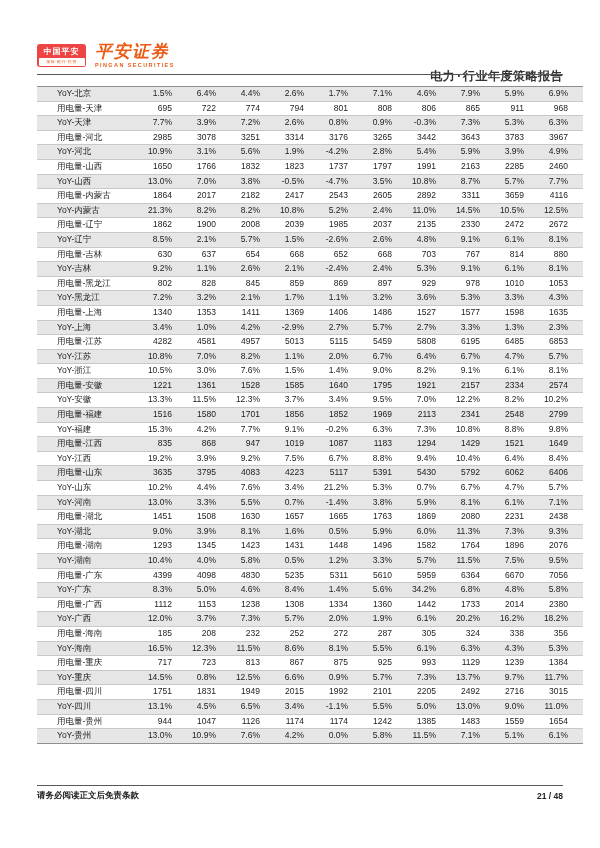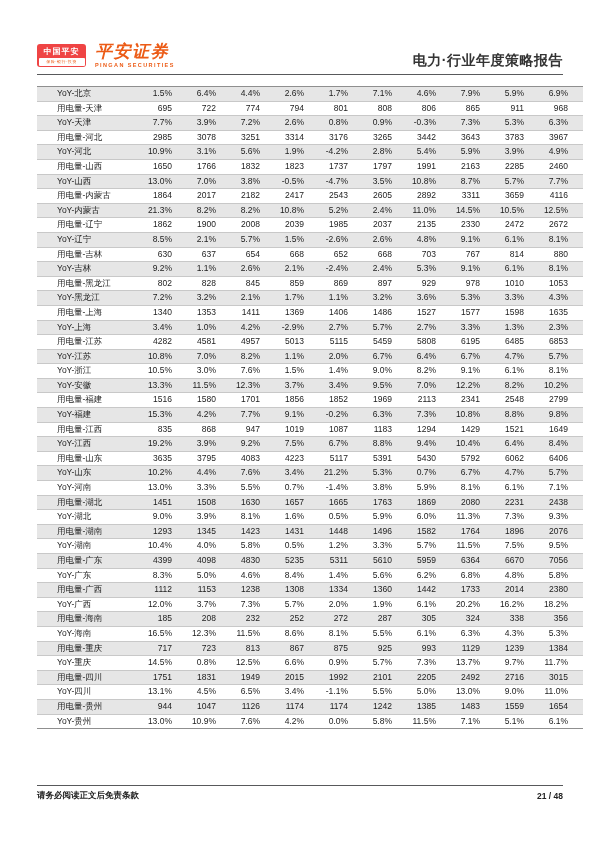--- a/index.html
+++ b/index.html
@@ -15,21 +15,21 @@
           display:flex;justify-content:space-between;align-items:flex-start;}
   .brand{display:flex;align-items:flex-start;}
   .logo-badge{width:49px;height:23px;background:#ef4444;border-radius:3px;
               display:flex;flex-direction:column;overflow:hidden;box-sizing:border-box;padding:1.5px;}
   .logo-cn{color:#fff;font-size:8px;font-weight:bold;text-align:center;line-height:12px;letter-spacing:1px;white-space:nowrap;}
   .logo-sub{background:#fff;border-radius:1px;color:#EC5B16;font-size:4px;
             text-align:center;line-height:8px;flex:1;letter-spacing:0.5px;white-space:nowrap;overflow:hidden;}
   .brand-text{margin-left:9px;}
   .brand-cn{color:#EC5B16;font-size:17px;font-weight:bold;line-height:16px;letter-spacing:1.5px;white-space:nowrap;font-style:italic;}
   .brand-en{color:#EC5B16;font-size:5.5px;font-weight:bold;letter-spacing:1.4px;margin-top:1.5px;white-space:nowrap;}
-  .report-title{font-size:14px;font-weight:bold;color:#333;margin-top:8px;letter-spacing:0.5px;white-space:nowrap;}
+  .report-title{font-size:12px;font-weight:bold;color:#333;margin-top:24px;letter-spacing:0.5px;white-space:nowrap;font-family:Liberation Mono, monospace;}
   .header-rule{position:absolute;left:37px;right:37px;top:74px;border-top:1.5px solid #58595B;}
 
   
   .data-table{
     position:absolute;left:37px;top:86px;width:526px;
     border-collapse:collapse;table-layout:fixed;
     font-size:8.5px;color:#1c1c1c;
     border-top:1px solid #8f8f8f;border-bottom:1px solid #8f8f8f;
   }
   .data-table td{height:13.6px;line-height:13.6px;padding:0;white-space:nowrap;overflow:hidden;}
@@ -321,20 +321,33 @@
           <td class="value-cell">7.6%</td>
           <td class="value-cell">1.5%</td>
           <td class="value-cell">1.4%</td>
           <td class="value-cell">9.0%</td>
           <td class="value-cell">8.2%</td>
           <td class="value-cell">9.1%</td>
           <td class="value-cell">6.1%</td>
           <td class="value-cell">8.1%</td>
         </tr>
         <tr>
+          <td class="label-cell">用电量-安徽</td>
+          <td class="value-cell">1221</td>
+          <td class="value-cell">1361</td>
+          <td class="value-cell">1528</td>
+          <td class="value-cell">1585</td>
+          <td class="value-cell">1640</td>
+          <td class="value-cell">1795</td>
+          <td class="value-cell">1921</td>
+          <td class="value-cell">2157</td>
+          <td class="value-cell">2334</td>
+          <td class="value-cell">2574</td>
+        </tr>
+        <tr>
           <td class="label-cell">YoY-安徽</td>
           <td class="value-cell">13.3%</td>
           <td class="value-cell">11.5%</td>
           <td class="value-cell">12.3%</td>
           <td class="value-cell">3.7%</td>
           <td class="value-cell">3.4%</td>
           <td class="value-cell">9.5%</td>
           <td class="value-cell">7.0%</td>
           <td class="value-cell">12.2%</td>
           <td class="value-cell">8.2%</td>
@@ -497,21 +510,21 @@
           <td class="value-cell">7056</td>
         </tr>
         <tr>
           <td class="label-cell">YoY-广东</td>
           <td class="value-cell">8.3%</td>
           <td class="value-cell">5.0%</td>
           <td class="value-cell">4.6%</td>
           <td class="value-cell">8.4%</td>
           <td class="value-cell">1.4%</td>
           <td class="value-cell">5.6%</td>
-          <td class="value-cell">6.2%</td>
+          <td class="value-cell">34.2%</td>
           <td class="value-cell">6.8%</td>
           <td class="value-cell">4.8%</td>
           <td class="value-cell">5.8%</td>
         </tr>
         <tr>
           <td class="label-cell">用电量-广西</td>
           <td class="value-cell">1112</td>
           <td class="value-cell">1153</td>
           <td class="value-cell">1238</td>
           <td class="value-cell">1308</td>

